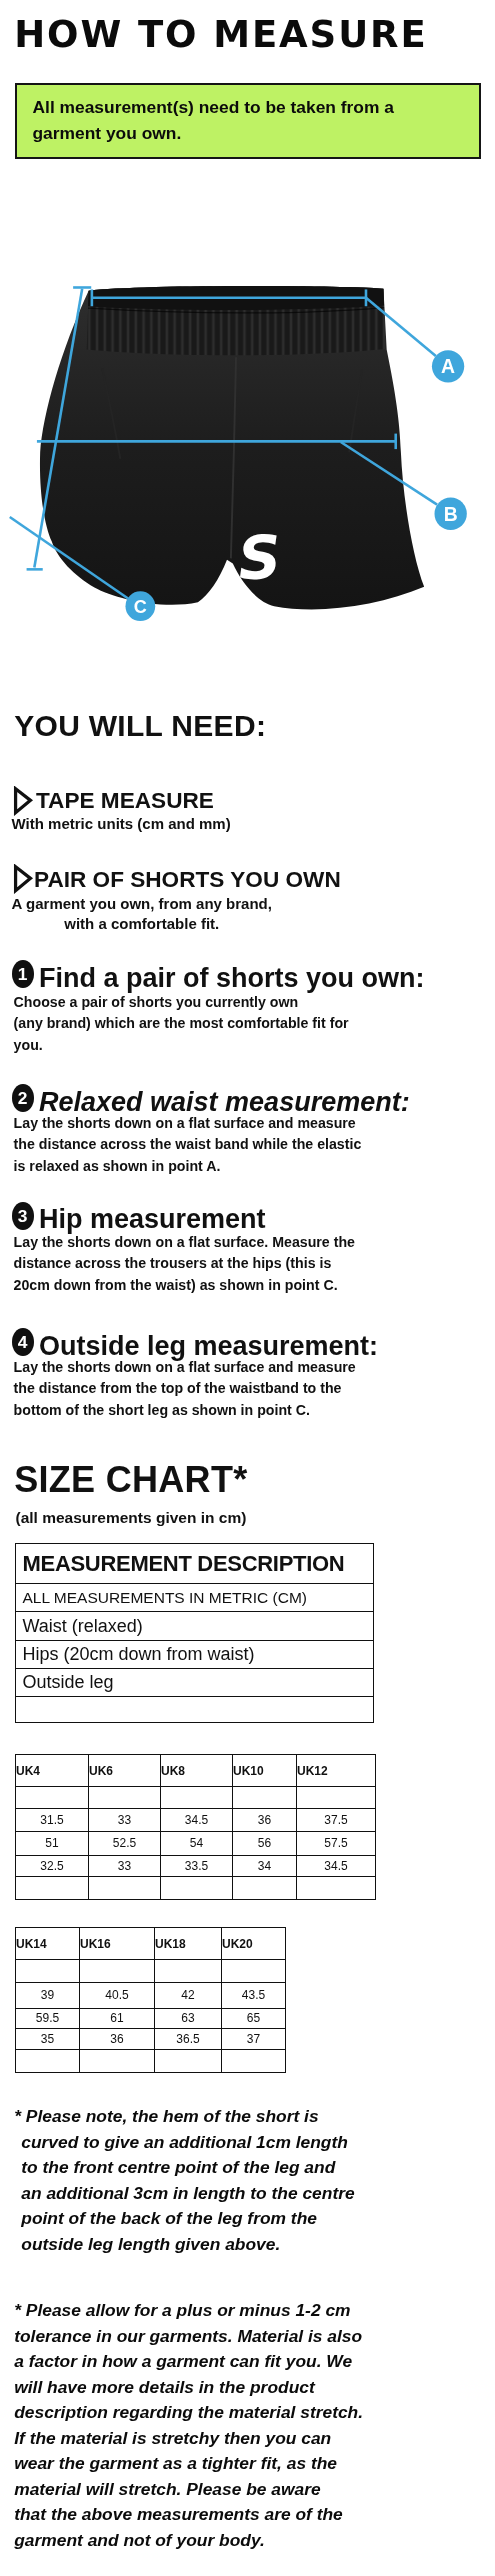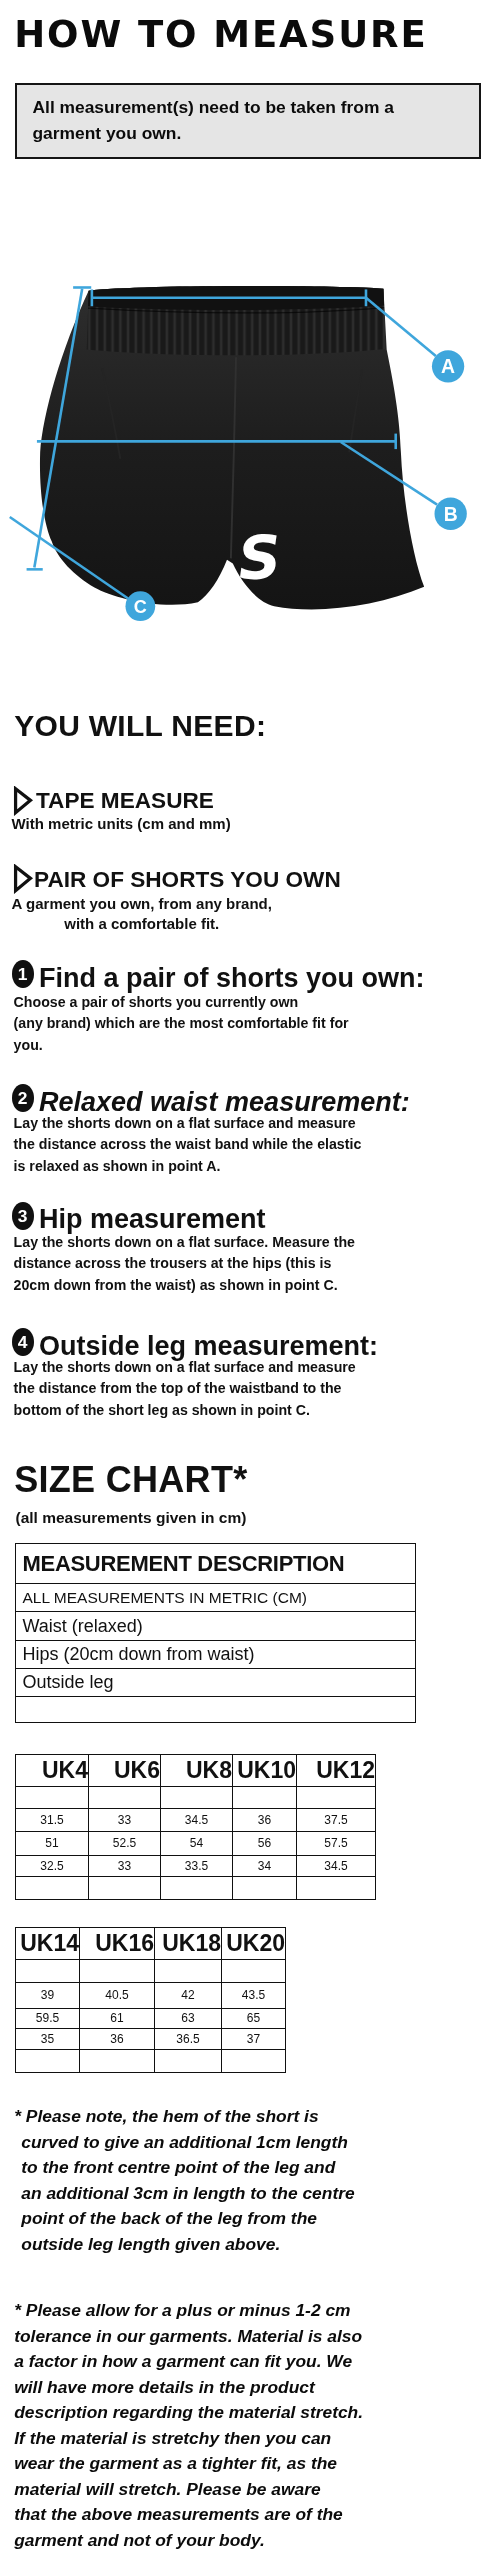--- a/index.html
+++ b/index.html
@@ -1,38 +1,38 @@
 <!DOCTYPE html>
 <html style="font-size:10.3px"><head>
 <meta charset="utf-8">
 <style>
   html,body{margin:0;padding:0;background:#ffffff;}
   .canvas{position:relative;width:496px;height:2576px;background:#ffffff;overflow:hidden;
           font-family:"Liberation Sans", sans-serif;color:#111;}
   .abs{position:absolute;}
   .page-title{left:14.2px;top:13px;font-family:"DejaVu Sans", sans-serif;font-weight:700;
               font-size:37px;letter-spacing:1.9px;color:#0b0b0b;white-space:nowrap;}
-  .notice-box{left:15px;top:83px;width:462px;height:72px;border:2.6px solid #151515;background:#e5e5e5;}
+  .notice-box{left:15px;top:83px;width:462px;height:72px;border:2.6px solid #151515;background:#bef264;}
   .notice-text{position:absolute;left:15.5px;top:9px;font-size:17.4px;font-weight:700;line-height:26px;color:#0b0b0b;}
   .ywn-heading{left:14.2px;top:709px;font-size:30px;font-weight:700;letter-spacing:0.3px;white-space:nowrap;}
   .item-title{font-size:22.6px;font-weight:700;white-space:nowrap;}
   .item-desc{font-size:15px;font-weight:700;line-height:20px;white-space:nowrap;}
   .badge{width:22px;height:28.4px;background:#101010;border-radius:50%;color:#fff;font-weight:700;
          font-size:17.4px;display:flex;align-items:center;justify-content:center;}
   .step-title{font-size:27px;font-weight:700;white-space:nowrap;}
   .step-body{font-size:14.2px;font-weight:700;line-height:21.3px;white-space:nowrap;}
   .sc-heading{left:14.2px;top:1459px;font-size:36px;font-weight:700;letter-spacing:0.3px;white-space:nowrap;}
   .sc-sub{left:15.5px;top:1509px;font-size:15.5px;font-weight:700;white-space:nowrap;}
   table{border-collapse:collapse;background:#fff;}
   .tbl{position:absolute;border:1.9px solid #111;table-layout:fixed;}
   .tbl td{border:1.3px solid #111;padding:0;vertical-align:middle;overflow:hidden;}
   .desc-title td{font-size:22px;font-weight:700;padding-left:6.5px;letter-spacing:-0.3px;white-space:nowrap;}
   .desc-unit td{font-size:15.5px;font-weight:400;padding-left:6.5px;white-space:nowrap;}
   .desc-item td{font-size:18px;font-weight:400;padding-left:6.5px;white-space:nowrap;}
-  .size-head td{font-size:23px;font-weight:700;text-align:right;}
+  .size-head td{font-size:12px;font-weight:700;text-align:left;}
   .size-val td{font-size:12px;font-weight:400;text-align:center;}
   .fn{font-size:17.4px;font-weight:700;font-style:italic;line-height:25.5px;color:#0b0b0b;}
   .fn .cont{margin-left:7.1px;}
   .fn div{white-space:nowrap;}
 </style>
 </head>
 <body>
 
 <div class="canvas">
 
@@ -139,21 +139,21 @@
   <div class="abs step-title" style="left:39px;top:1331px;">Outside leg measurement:</div>
   <div class="abs step-body" style="left:13.6px;top:1357px;">
     <div>Lay the shorts down on a flat surface and measure</div>
     <div>the distance from the top of the waistband to the</div>
     <div>bottom of the short leg as shown in point C.</div>
   </div>
 
   <div class="abs sc-heading">SIZE CHART*</div>
   <div class="abs sc-sub">(all measurements given in cm)</div>
 
-  <table class="tbl" style="left:15px;top:1543px;width:401px;">
+  <table class="tbl" style="left:15px;top:1543px;width:359px;">
     <tbody>
         <tr class="desc-title" style="height:40px;">
       <td>MEASUREMENT DESCRIPTION</td>
     </tr>
     <tr class="desc-unit" style="height:28.4px;">
       <td>ALL MEASUREMENTS IN METRIC (CM)</td>
     </tr>
     <tr class="desc-item" style="height:29px;">
       <td>Waist (relaxed)</td>
     </tr>

